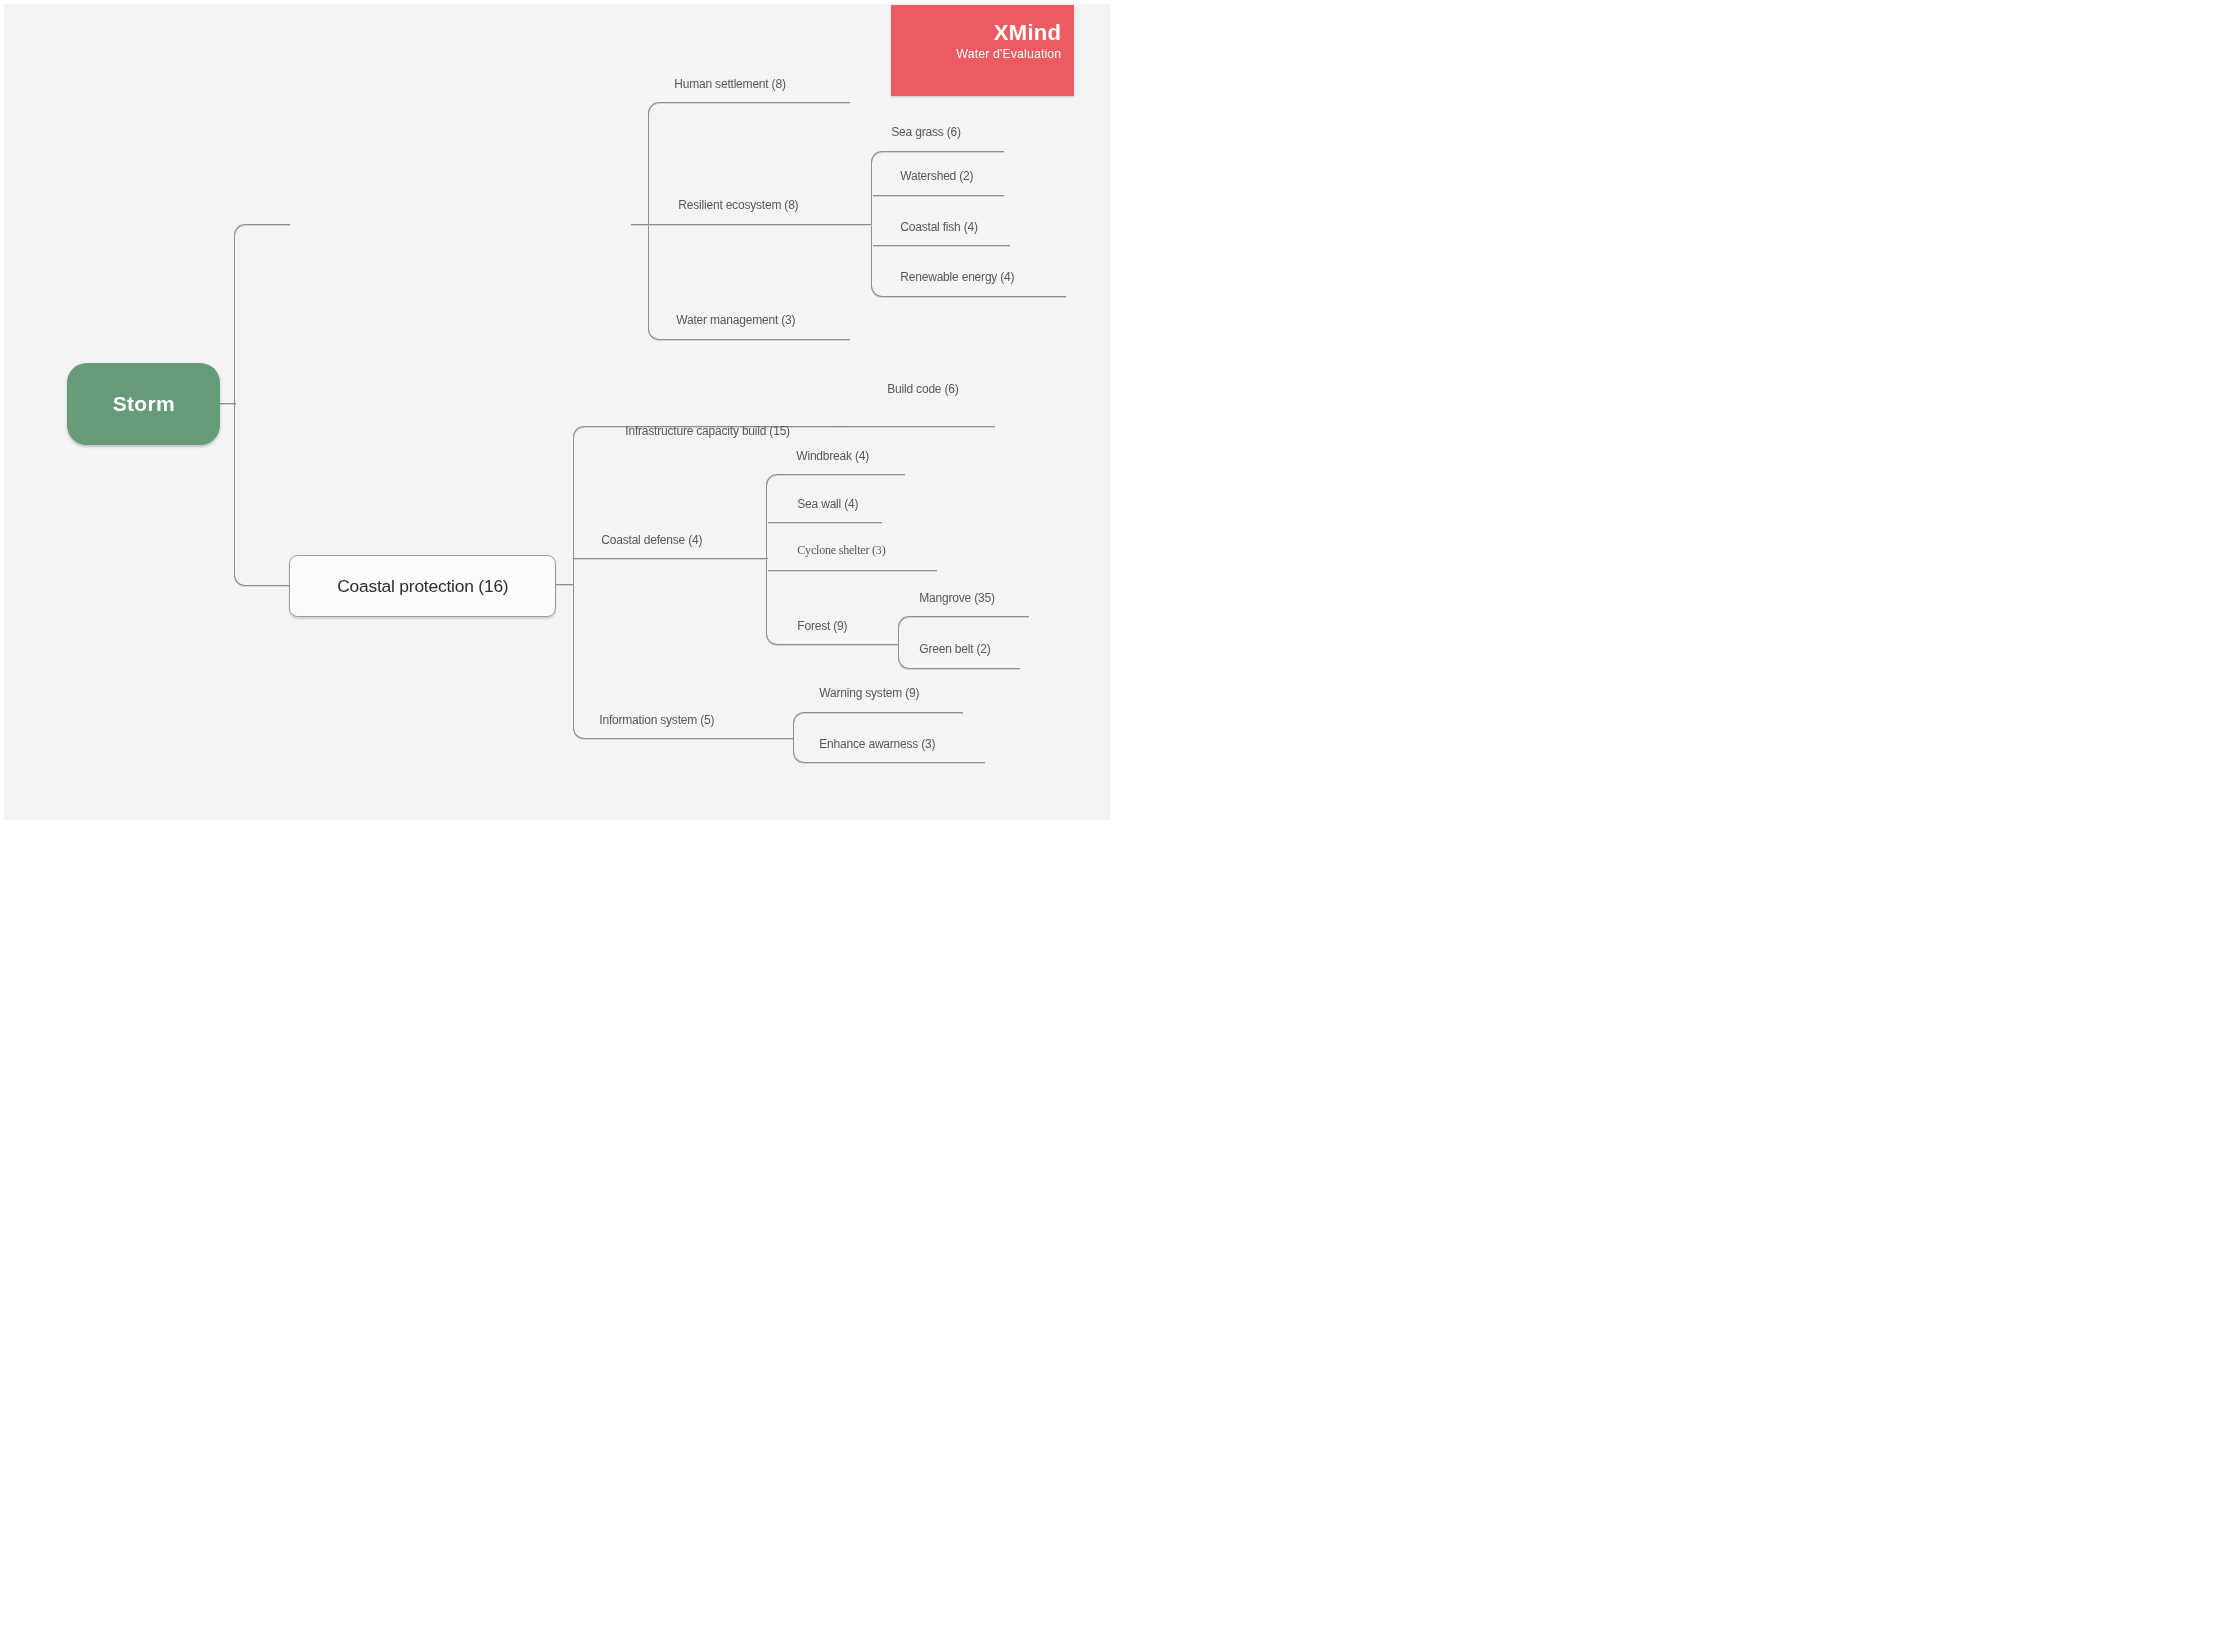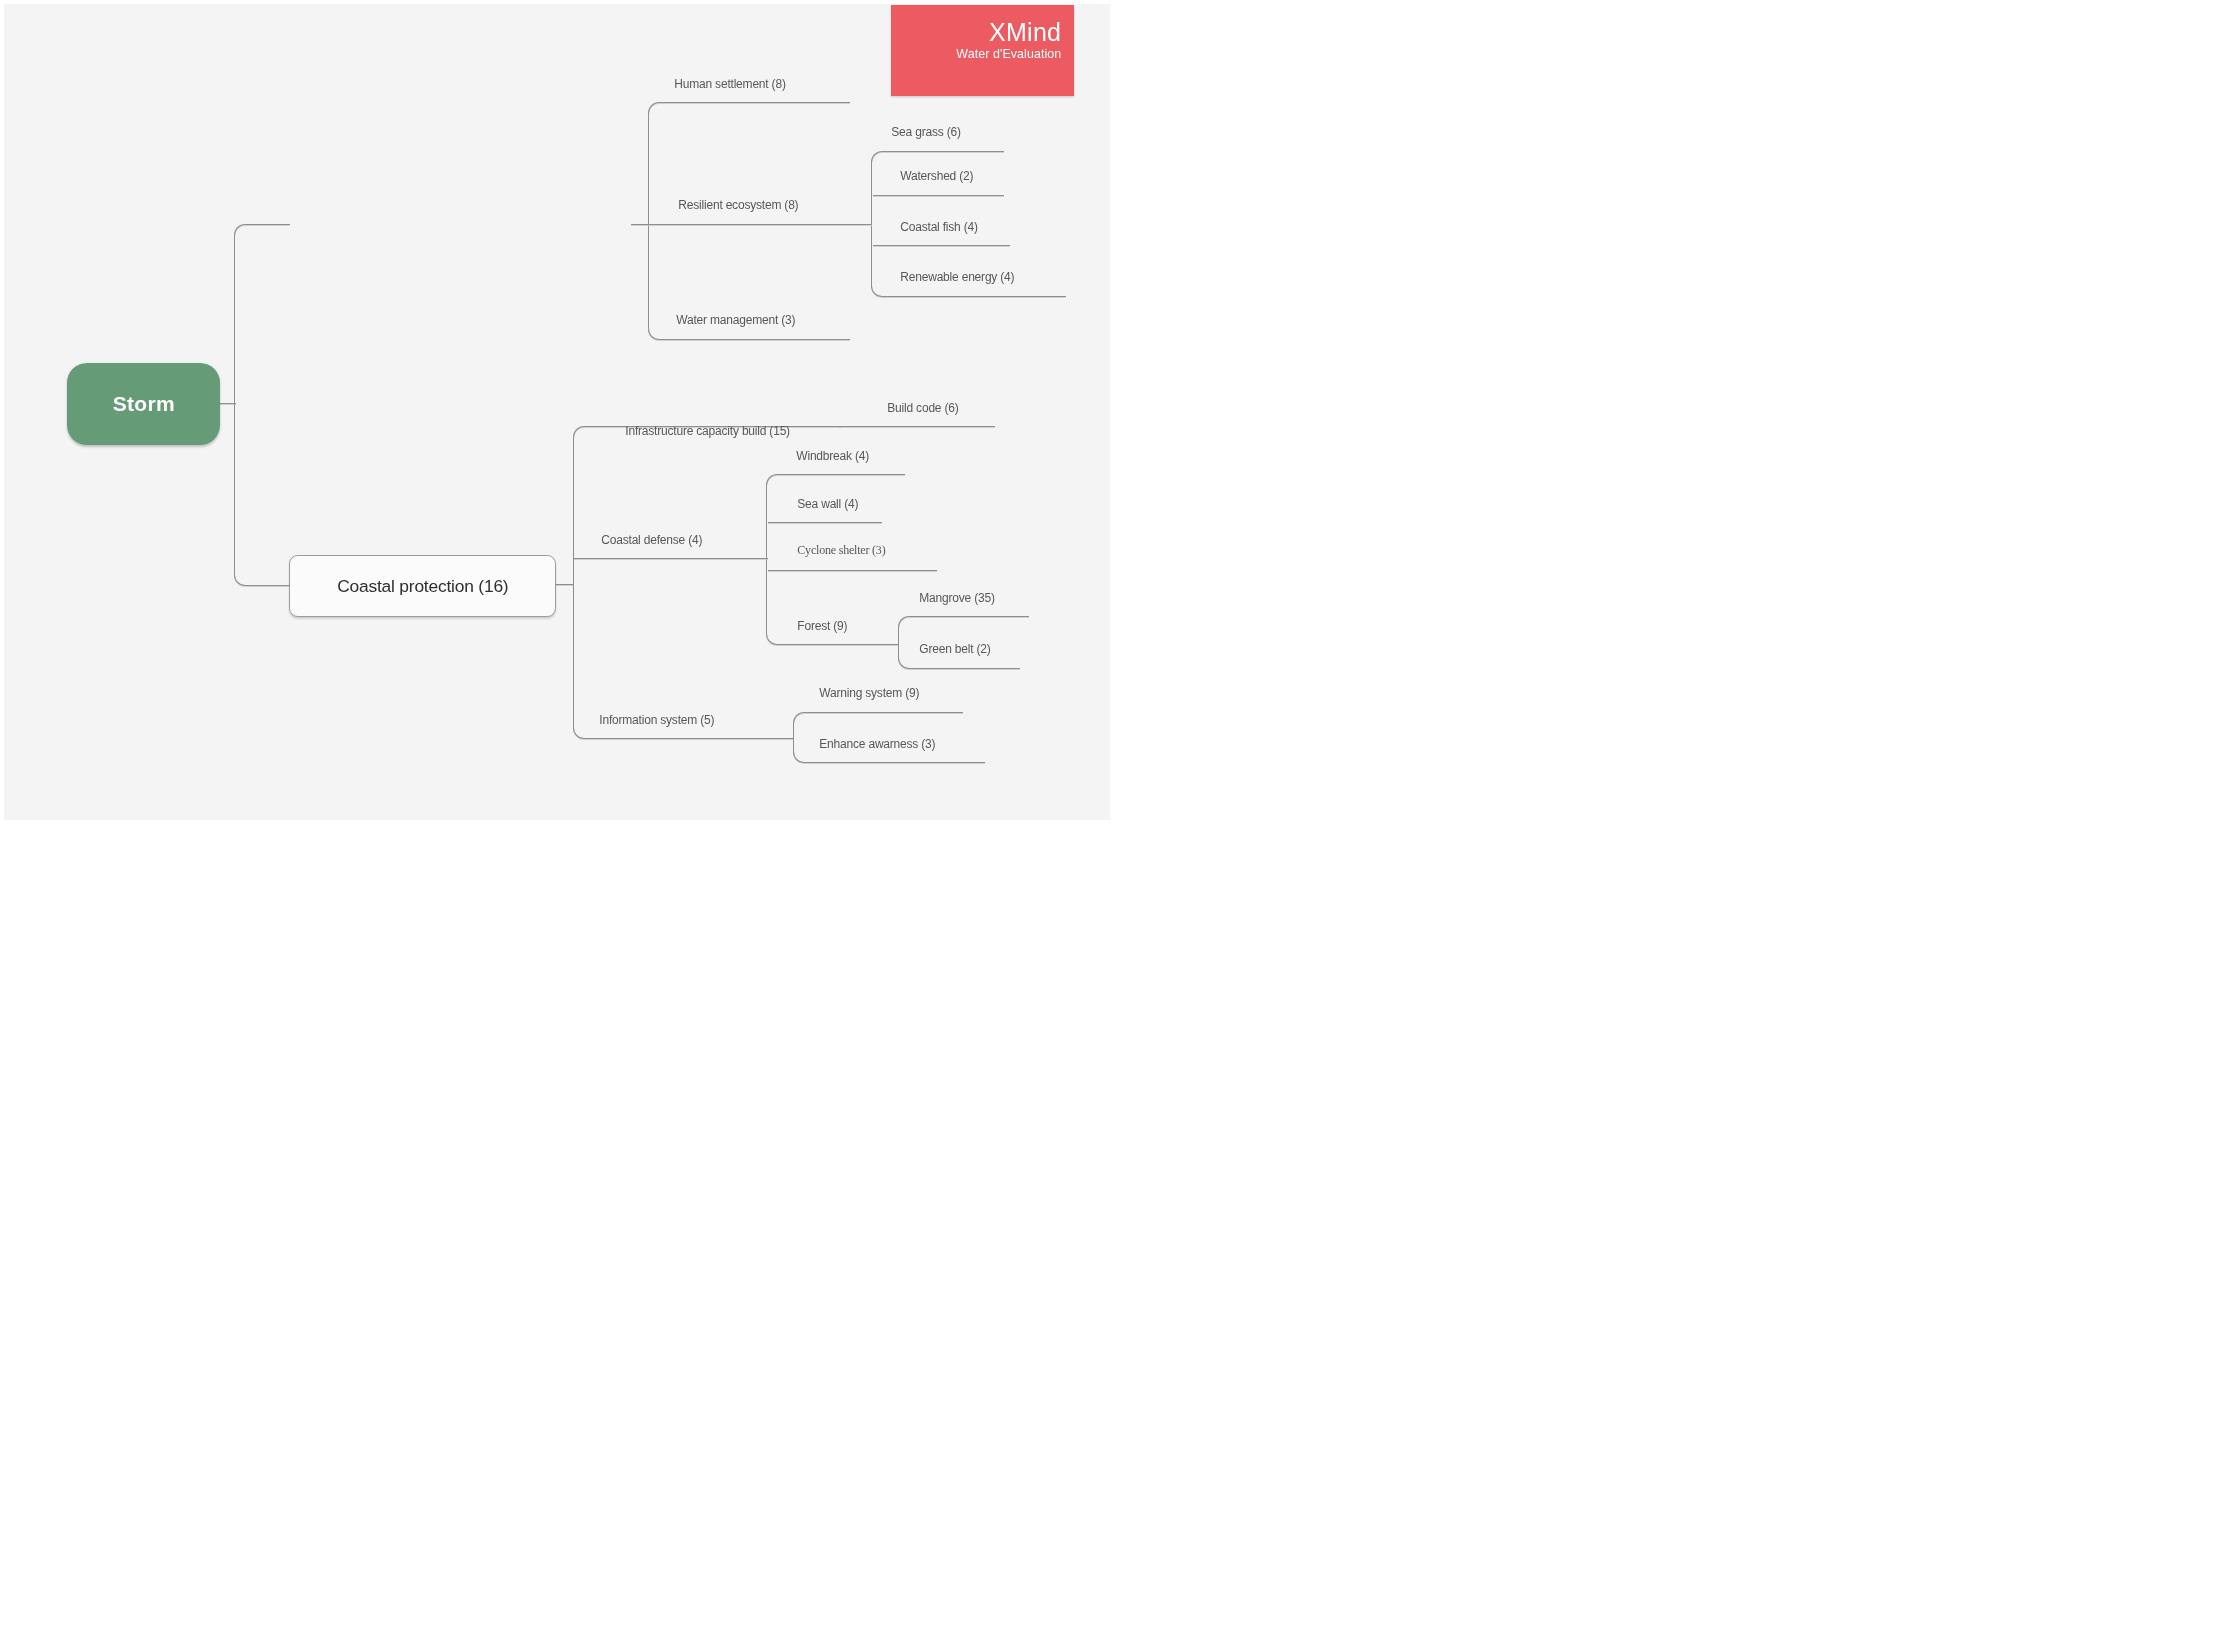--- a/index.html
+++ b/index.html
@@ -28,21 +28,21 @@
         background:var(--node-fill);border:1.9px solid var(--node-border);border-radius:8.7px;
         box-shadow:0 1.9px 1.9px rgba(0,0,0,.14);color:var(--node-text);font-size:17.4px;
         letter-spacing:-0.2px;white-space:nowrap;}
   .root-node{position:absolute;display:flex;align-items:center;justify-content:center;
         background:var(--root-fill);border-radius:20px;box-shadow:0 1.9px 2.5px rgba(0,0,0,.22);
         color:#ffffff;font-size:21px;font-weight:bold;letter-spacing:0.3px;}
 
   
   .badge{position:absolute;background:var(--badge);color:#fff;text-align:right;
          padding:15px 12.4px 0 0;box-shadow:0 1.2px 1.9px rgba(0,0,0,.18);}
-  .badge-title{font-size:25px;font-weight:normal;line-height:25px;letter-spacing:0.3px;}
+  .badge-title{font-size:22px;font-weight:bold;line-height:25px;letter-spacing:0.3px;}
   .badge-sub{font-size:12.4px;line-height:18.6px;letter-spacing:0.1px;}
 </style>
 </head>
 <body>
 
 <div id="canvas">
 
   <div class="elbow-t" style="left:230px;top:220px;width:55px;height:179px;"></div>
   <div class="elbow-b" style="left:230px;top:399px;width:55px;height:182px;"></div>
   <div class="h-line" style="left:214px;top:399px;width:17.4px;"></div>
@@ -88,21 +88,21 @@
 
   <div class="lbl" style="left:670px;top:71px;">Human settlement (8)</div>
   <div class="lbl" style="left:887px;top:119px;">Sea grass (6)</div>
   <div class="lbl" style="left:896px;top:163px;">Watershed (2)</div>
   <div class="lbl" style="left:674px;top:192px;">Resilient ecosystem (8)</div>
   <div class="lbl" style="left:896px;top:214px;">Coastal fish (4)</div>
   <div class="lbl" style="left:896px;top:264px;">Renewable energy (4)</div>
   <div class="lbl" style="left:672px;top:307px;">Water management (3)</div>
 
   <div class="lbl" style="left:621px;top:395px;margin-top:23px;">Infrastructure capacity build (15)</div>
-  <div class="lbl" style="left:883px;top:395px;">Build code (6)</div>
+  <div class="lbl" style="left:883px;top:376px;">Build code (6)</div>
   <div class="lbl" style="left:792px;top:443px;">Windbreak (4)</div>
   <div class="lbl" style="left:793px;top:491px;">Sea wall (4)</div>
   <div class="lbl" style="left:597px;top:527px;">Coastal defense (4)</div>
   <div class="lbl" style="left:793px;top:537px;font-family:Liberation Serif, serif;">Cyclone shelter (3)</div>
   <div class="lbl" style="left:915px;top:585px;">Mangrove (35)</div>
   <div class="lbl" style="left:793px;top:613px;">Forest (9)</div>
   <div class="lbl" style="left:915px;top:636px;">Green belt (2)</div>
   <div class="lbl" style="left:815px;top:680px;">Warning system (9)</div>
   <div class="lbl" style="left:595px;top:707px;">Information system (5)</div>
   <div class="lbl" style="left:815px;top:731px;">Enhance awarness (3)</div>

